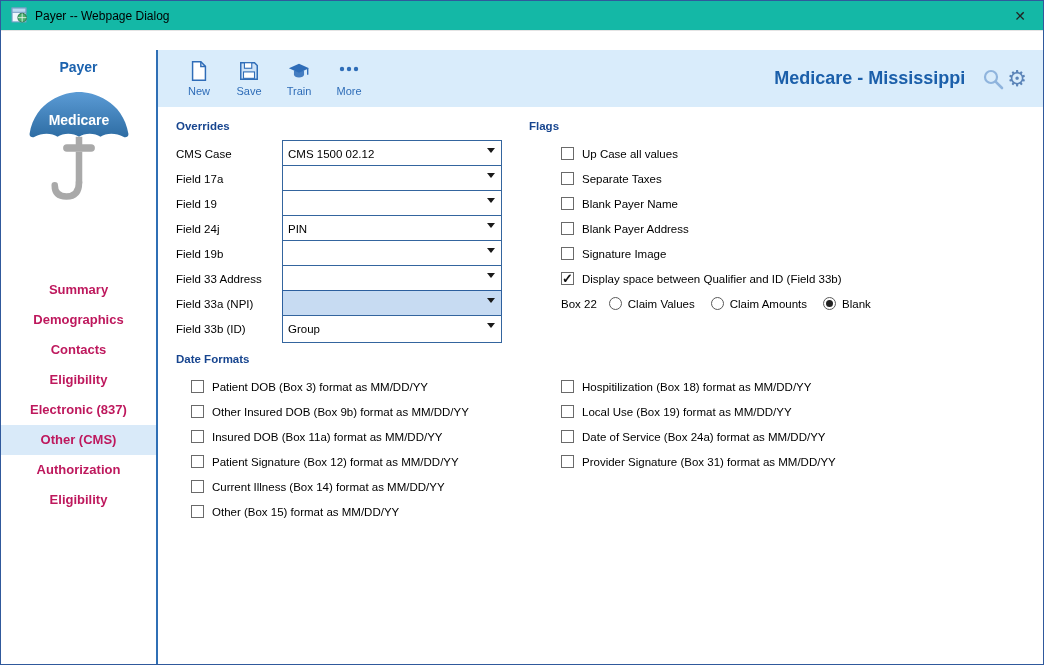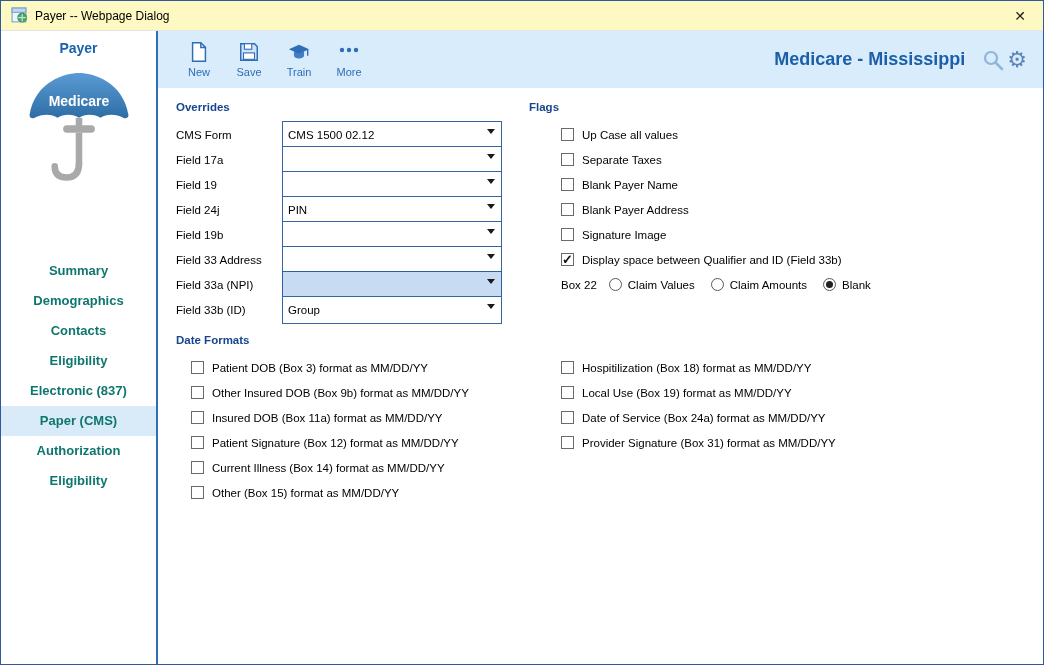--- a/index.html
+++ b/index.html
@@ -12,48 +12,48 @@
     border: 1px solid #30599c;
     display: flex; flex-direction: column;
     position: relative; overflow: hidden;
   }
 
   
   .titlebar {
     height: 30px; flex: 0 0 30px;
     display: flex; align-items: center;
     padding: 0 10px;
-    background: #fef9c3;
+    background: #14b8a6;
     border-bottom: 1px solid #e4e4e4;
   }
   .titlebar .dlg-icon { width: 17px; height: 17px; margin-right: 7px; }
   .titlebar .dlg-title { font-size: 12px; color: #000; }
   .titlebar .close-x {
     margin-left: auto; font-size: 14px; color: #222;
     width: 26px; text-align: center; cursor: pointer; line-height: 26px;
   }
 
   
-  .bodyrow { flex: 1; display: flex; min-height: 0; }
+  .bodyrow { flex: 1; display: flex; min-height: 0; margin-top: 19px; }
 
   
   .sidebar {
     width: 157px; flex: 0 0 157px;
     background: #fff;
     border-right: 2px solid #2f6fb5;
     display: flex; flex-direction: column; align-items: center;
   }
   .sidebar .side-title {
     margin-top: 9px; font-size: 14px; font-weight: bold; color: #1b62ae;
   }
   .umbrella { margin-top: 10px; }
   .nav { margin-top: 64px; width: 100%; }
   .nav-item {
     height: 30px; line-height: 30px; text-align: center;
-    font-size: 13px; font-weight: bold; color: #0f766e;
+    font-size: 13px; font-weight: bold; color: #be185d;
     cursor: pointer; width: 100%;
   }
   .nav-item.active { background: #d9eaf9; }
 
   
   .main { flex: 1; display: flex; flex-direction: column; min-width: 0; background: #fff; }
 
   .toolbar {
     height: 57px; flex: 0 0 57px;
     background: #d9ecfb;
@@ -160,21 +160,21 @@
         <rect x="56.5" y="71" width="7" height="34" fill="#a9a9a9"></rect>
         <path d="M60,104 q0,15 -13.5,15 q-12.5,0 -12.5,-12" fill="none" stroke="#a9a9a9" stroke-width="7" stroke-linecap="round"></path>
       </svg>
 
       <div class="nav">
         <div class="nav-item"><span>Summary</span></div>
         <div class="nav-item"><span>Demographics</span></div>
         <div class="nav-item"><span>Contacts</span></div>
         <div class="nav-item"><span>Eligibility</span></div>
         <div class="nav-item"><span>Electronic (837)</span></div>
-        <div class="nav-item active"><span>Paper (CMS)</span></div>
+        <div class="nav-item active"><span>Other (CMS)</span></div>
         <div class="nav-item"><span>Authorization</span></div>
         <div class="nav-item"><span>Eligibility</span></div>
       </div>
     </div>
 
     <div class="main">
 
       <div class="toolbar">
         <div class="tool-btn">
           <svg width="22" height="22" viewBox="0 0 24 24">
@@ -223,21 +223,21 @@
       </div>
 
       <div class="content">
 
         <div class="row-top">
 
           <div class="col-overrides">
             <div class="sec-heading">Overrides</div>
 
             <div class="f-row">
-              <span class="f-label">CMS Form</span>
+              <span class="f-label">CMS Case</span>
               <div class="select">
                   <span>CMS 1500 02.12</span>
                 </div>
             </div>
             <div class="f-row">
               <span class="f-label">Field 17a</span>
               <div class="select">
                   <span></span>
                 </div>
             </div>

